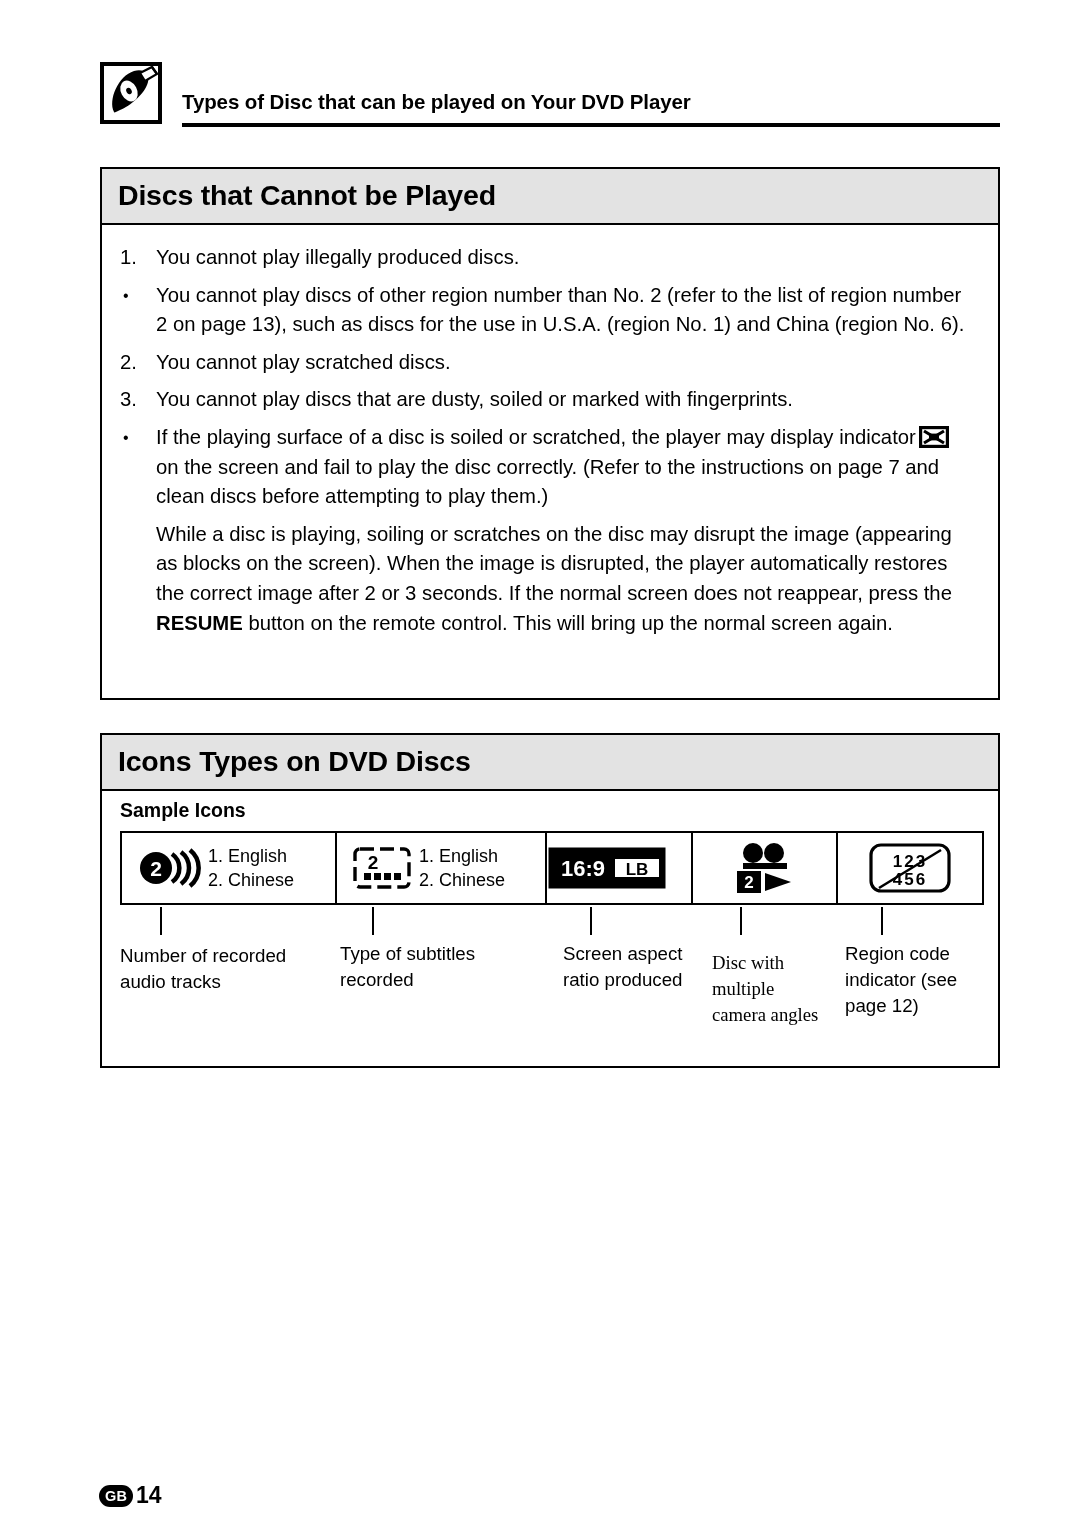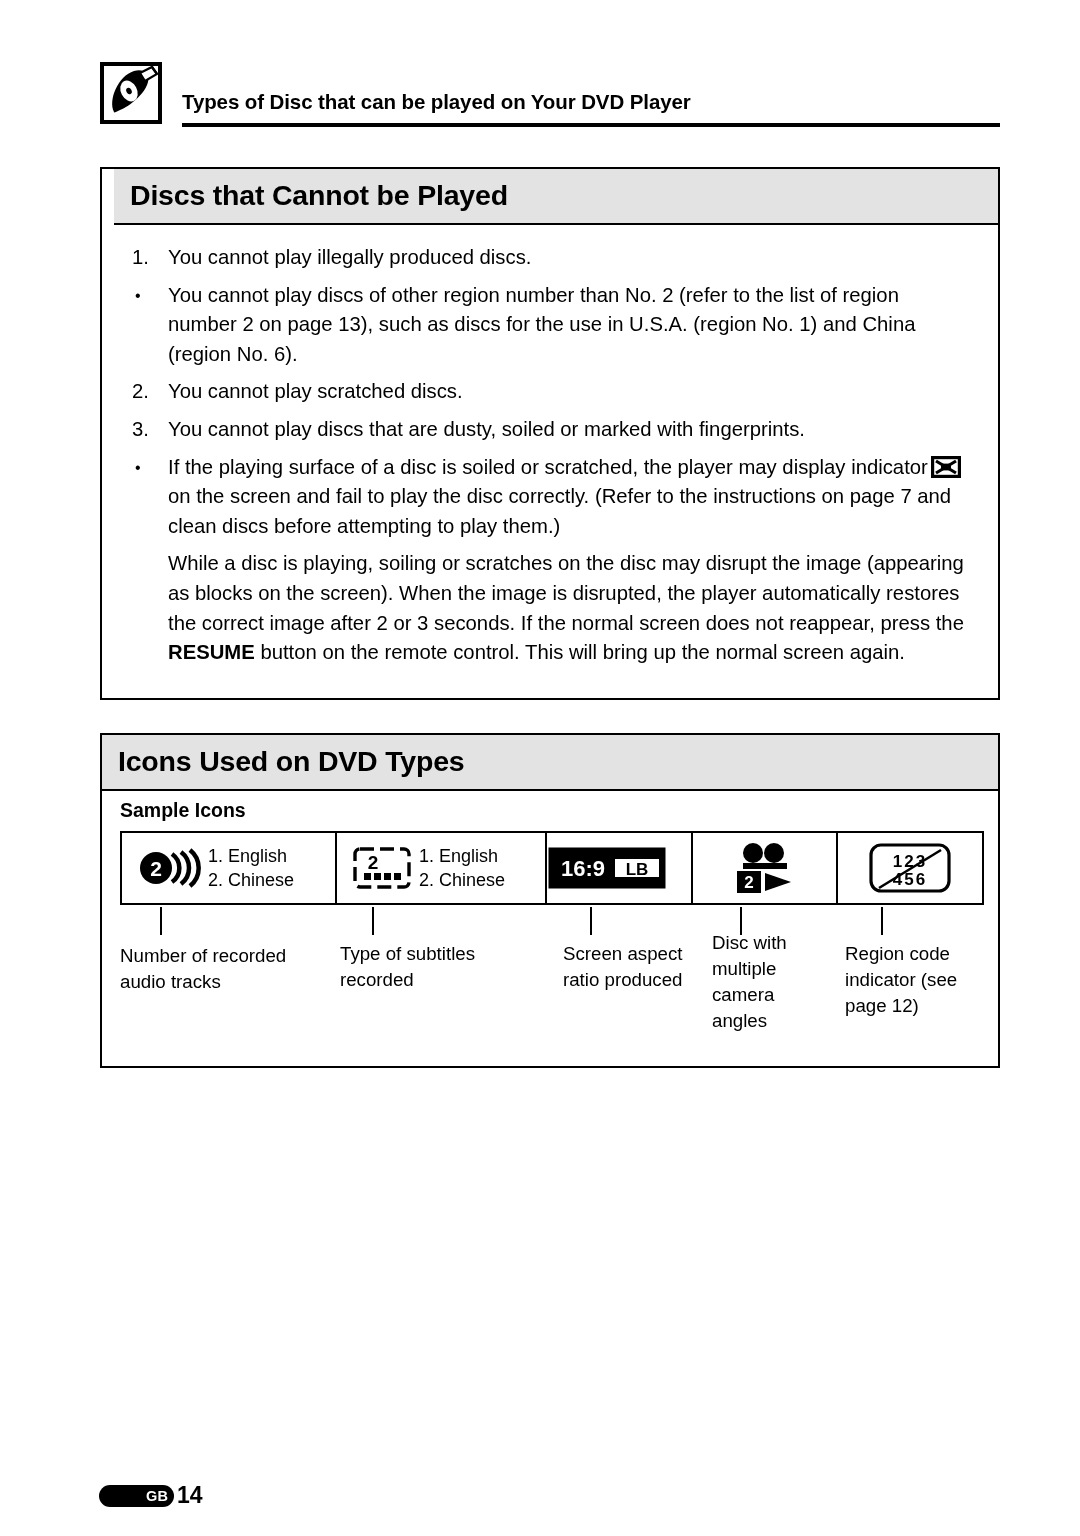--- a/index.html
+++ b/index.html
@@ -81,21 +81,20 @@
     letter-spacing: -0.2px;
     white-space: nowrap;
   }
 
   
   #sec-cannot {
     left: 100px;
     top: 167px;
     width: 900px;
     height: 533px;
-    padding-left: 12px;
   }
   .body-list {
     position: relative;
     padding: 10px 18px 0 18px;
     font-size: 20.3px;
     line-height: 29.6px;
   }
   .li {
     position: relative;
     padding-left: 28px;
@@ -196,21 +195,20 @@
     height: 22px;
     border-radius: 11px;
     background: #000000;
     color: #ffffff;
     font-size: 14.5px;
     font-weight: bold;
     display: flex;
     align-items: center;
     justify-content: center;
     letter-spacing: 0.2px;
-    padding-left: 41px;
   }
   .page-num {
     font-size: 23px;
     font-weight: bold;
     margin-left: 3px;
   }
 </style>
 </head>
 <body>
 
@@ -267,21 +265,21 @@
                 <rect x="10" y="7.6" width="10" height="6.8" fill="#000"></rect>
               </svg></span><span>on the screen and fail to play the disc correctly. (Refer to the instructions on page 7 and clean discs before attempting to play them.)</span></p>
         <p style="margin-top:0"><span>While a disc is playing, soiling or scratches on the disc may disrupt the image (appearing as blocks on the screen). When the image is disrupted, the player automatically restores the correct image after 2 or 3 seconds. If the normal screen does not reappear, press the </span><span class="bold">RESUME</span><span> button on the remote control. This will bring up the normal screen again.</span></p>
       </div>
 
     </div>
   </div>
 
   <div class="section" id="sec-icons">
     <div class="section-head">
-      <h2>Icons Used on DVD Types</h2>
+      <h2>Icons Types on DVD Discs</h2>
     </div>
 
     <div class="sample-title">Sample Icons</div>
 
     <div class="icon-row">
 
       <div class="icon-cell cell-1">
         <span class="glyph">
           <svg width="66" height="46" viewBox="0 0 66 46">
             <circle cx="20" cy="23" r="16" fill="#000"></circle>
@@ -355,21 +353,21 @@
 
     <div class="leader" style="left:58px;  top:172px; height:28px;"></div>
     <div class="leader" style="left:270px; top:172px; height:28px;"></div>
     <div class="leader" style="left:488px; top:172px; height:28px;"></div>
     <div class="leader" style="left:638px; top:172px; height:28px;"></div>
     <div class="leader" style="left:779px; top:172px; height:28px;"></div>
 
     <div class="caption" style="left:18px;  top:208px; width:210px;">Number of recorded audio tracks</div>
     <div class="caption" style="left:238px; top:206px; width:200px;">Type of subtitles recorded</div>
     <div class="caption" style="left:461px; top:206px; width:130px;">Screen aspect ratio produced</div>
-    <div class="caption" style="left:610px; top:195px; width:120px;">Disc with multiple camera angles</div>
+    <div class="caption" style="left:610px; top:215px; width:120px;font-family:Liberation Serif, serif;">Disc with multiple camera angles</div>
     <div class="caption" style="left:743px; top:206px; width:150px;">Region code indicator (see page 12)</div>
 
   </div>
 
   <div class="footer">
     <div class="gb-badge">GB</div>
     <div class="page-num">14</div>
   </div>
 
 </div>

